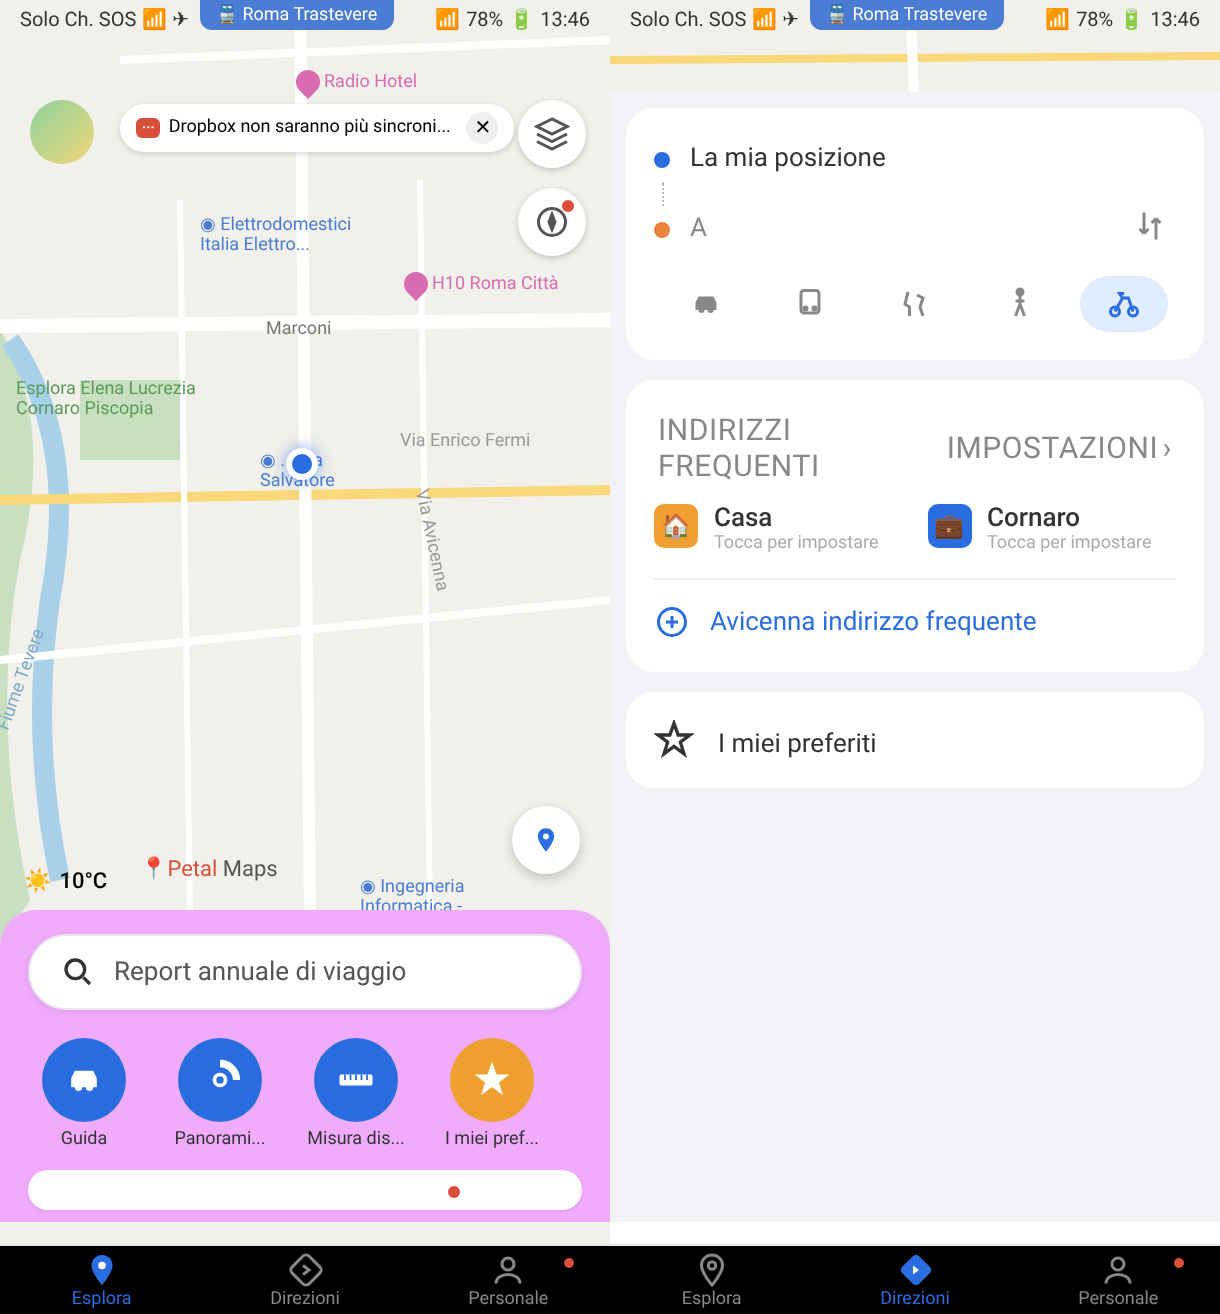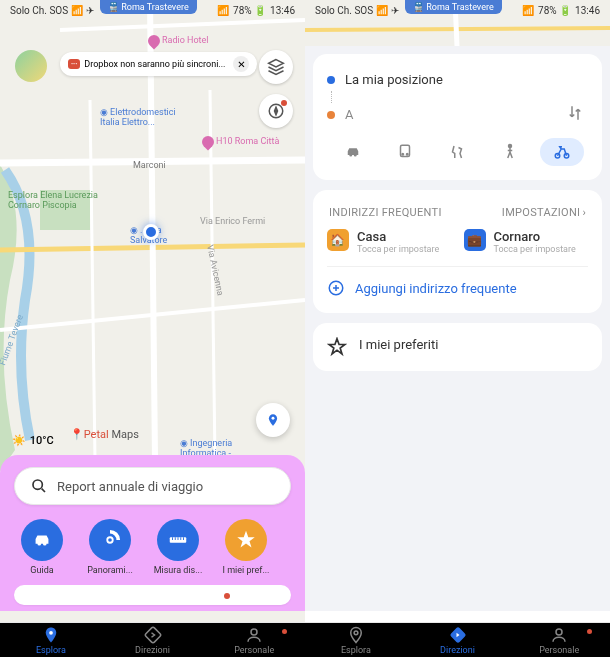--- a/index.html
+++ b/index.html
@@ -45,29 +45,29 @@
 .route-dot{width:8px;height:8px;border-radius:50%}
 .dot-blue{background:#2a6de0}
 .dot-orange{background:#e8833a}
 .route-text{flex:1;font-size:13px;color:#333}
 .route-placeholder{color:#888}
 .route-line{height:12px;border-left:1px dotted #bbb;margin-left:4px}
 .swap-btn{width:26px;height:26px;display:flex;align-items:center;justify-content:center;color:#888}
 .mode-row{display:flex;justify-content:space-around;margin-top:12px}
 .mode-btn{width:44px;height:28px;border-radius:14px;display:flex;align-items:center;justify-content:center;color:#888}
 .mode-btn.active{background:#e0ecff;color:#2a6de0}
-.section-header{display:flex;justify-content:space-between;align-items:flex-end;font-size:11px;color:#888;padding:2px 2px 10px;letter-spacing:.3px}
+.section-header{display:flex;justify-content:space-between;align-items:center;font-size:15px;color:#888;padding:2px 2px 10px;letter-spacing:.3px}
 .settings-link{display:flex;align-items:center;gap:2px}
 .addr-row{display:flex;gap:12px}
 .addr-item{flex:1;display:flex;gap:8px;align-items:flex-start}
 .addr-icon{width:22px;height:22px;border-radius:5px;display:flex;align-items:center;justify-content:center;color:#fff;font-size:12px;flex-shrink:0}
 .addr-title{font-size:13px;color:#333;font-weight:500}
 .addr-sub{font-size:9px;color:#aaa}
 .add-row{display:flex;align-items:center;gap:10px;color:#2a6de0;font-size:13px;padding:12px 0 2px;border-top:1px solid #f0f0f0;margin-top:12px}
-.fav-row{display:flex;align-items:flex-start;gap:12px;font-size:13px;color:#333}
+.fav-row{display:flex;align-items:flex-end;gap:12px;font-size:13px;color:#333}
 .info-poi{position:absolute;font-size:9px;color:#4a7cd4;max-width:60px}
 </style>
 </head>
 <body>
 
 <div class="screen left-screen">
   <div class="map-bg">
     <svg viewBox="0 0 305 657">
       <rect width="305" height="657" fill="#f1f0ea"></rect>
       <path d="M-10,150 Q30,200 10,280 Q-5,360 15,450 L-20,500 Z" fill="#c8e0c0"></path>
@@ -302,21 +302,21 @@
               <div class="addr-title">Cornaro</div>
               <div class="addr-sub">Tocca per impostare</div>
             </div>
         </div>
       </div>
       <div class="add-row">
         <svg width="18" height="18" viewBox="0 0 24 24" fill="none" stroke="#2a6de0" stroke-width="2">
             <circle cx="12" cy="12" r="9"></circle>
             <path d="M12 8v8M8 12h8"></path>
           </svg>
-        <span>Aggiungi indirizzo frequente</span>
+        <span>Avicenna indirizzo frequente</span>
       </div>
     </div>
 
     <div class="card">
       <div class="fav-row">
         <svg width="20" height="20" viewBox="0 0 24 24" fill="none" stroke="#333" stroke-width="2">
             <path d="M12 2l2.5 7h7l-5.7 4.3 2.2 7-6-4.5-6 4.5 2.2-7L2.5 9h7z"></path>
           </svg>
         <span>I miei preferiti</span>
       </div>

